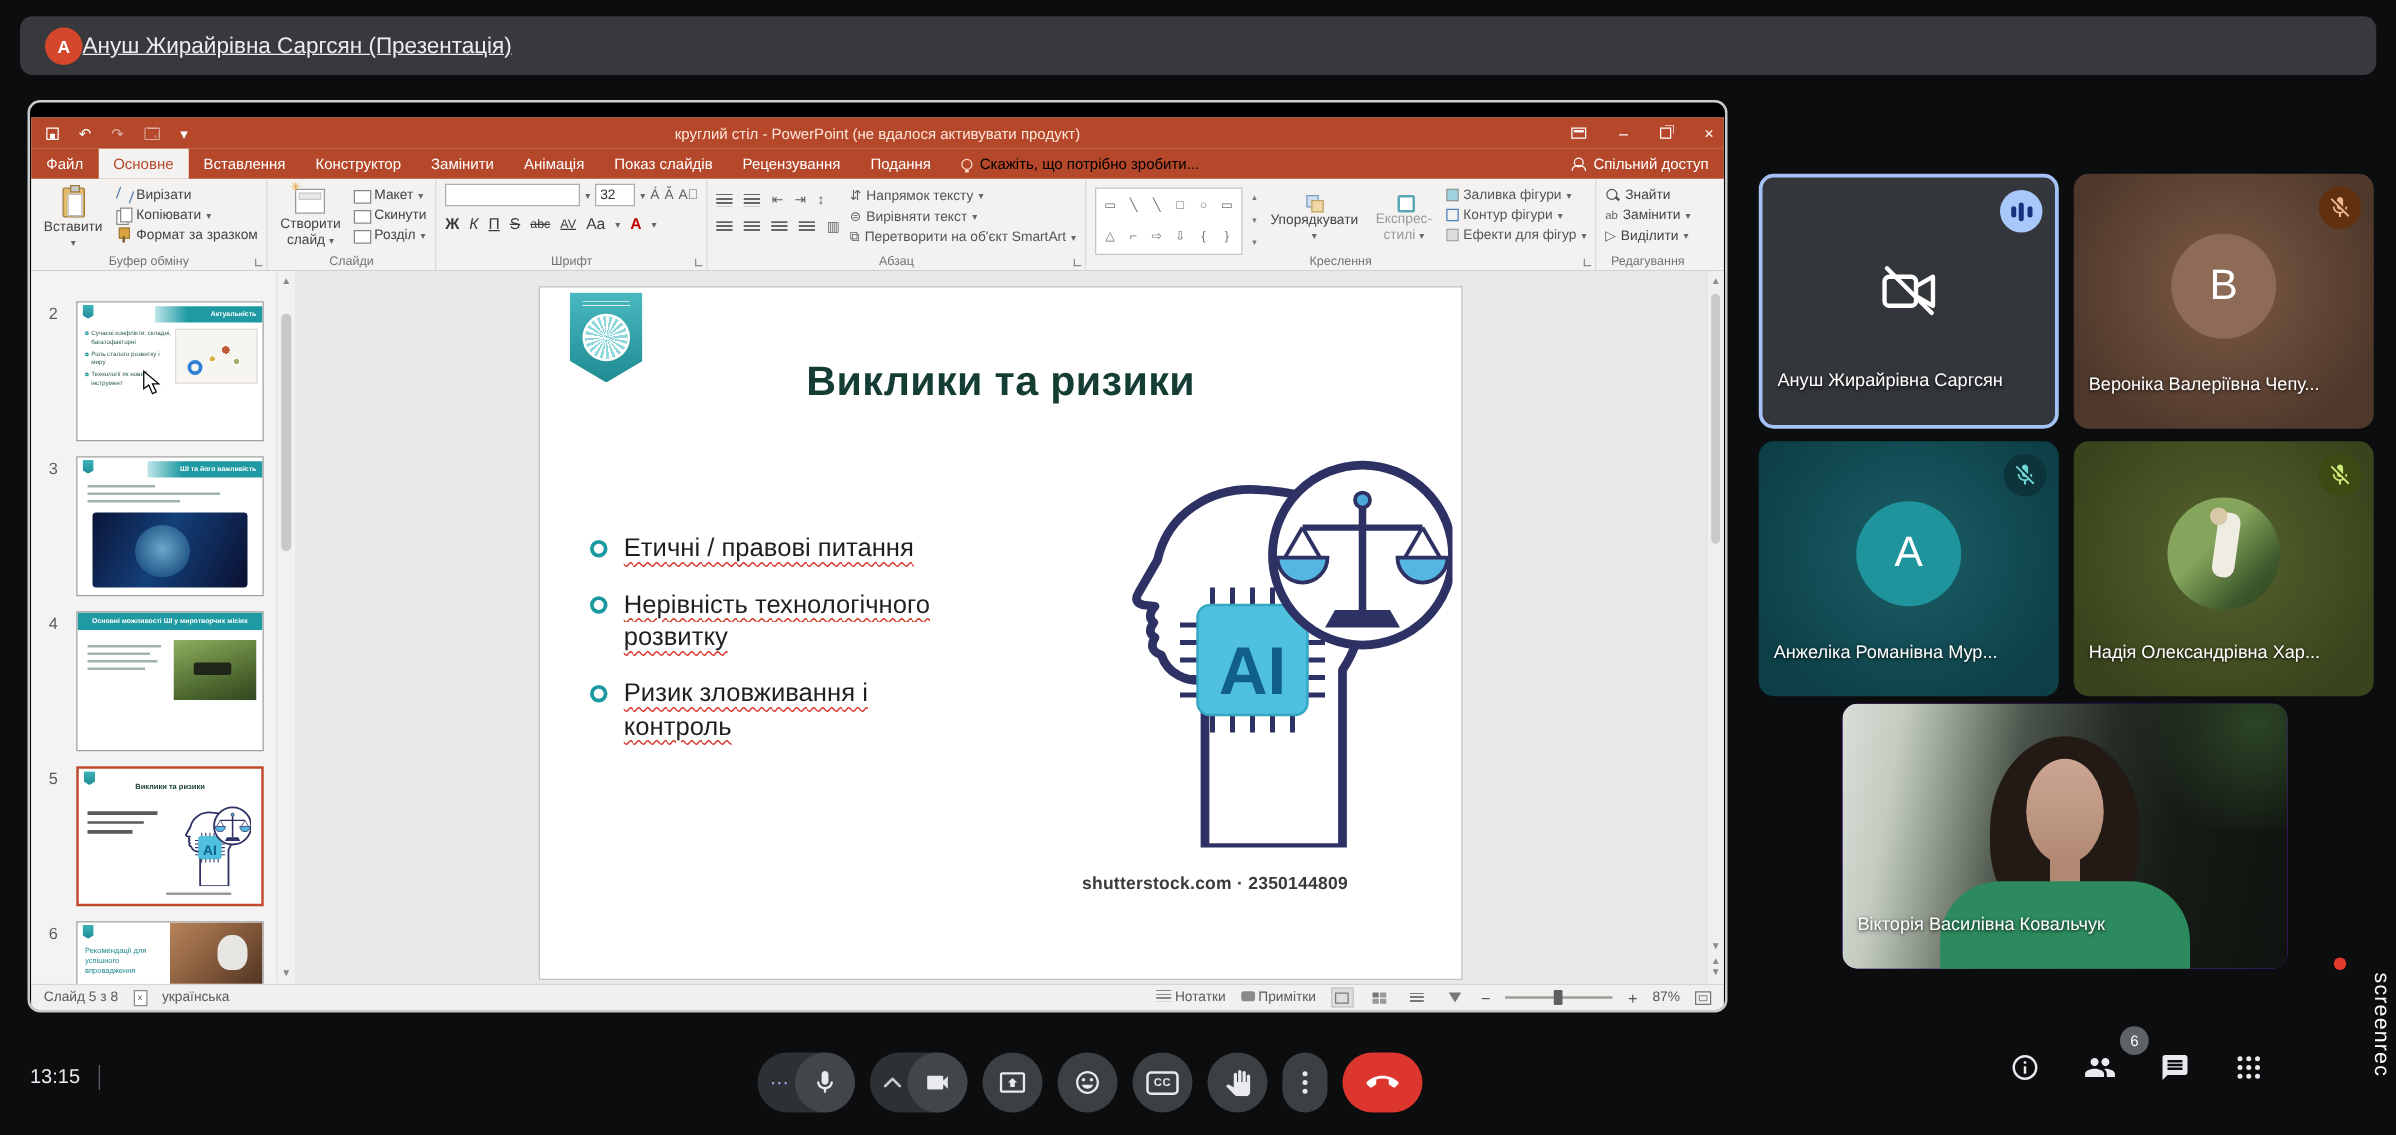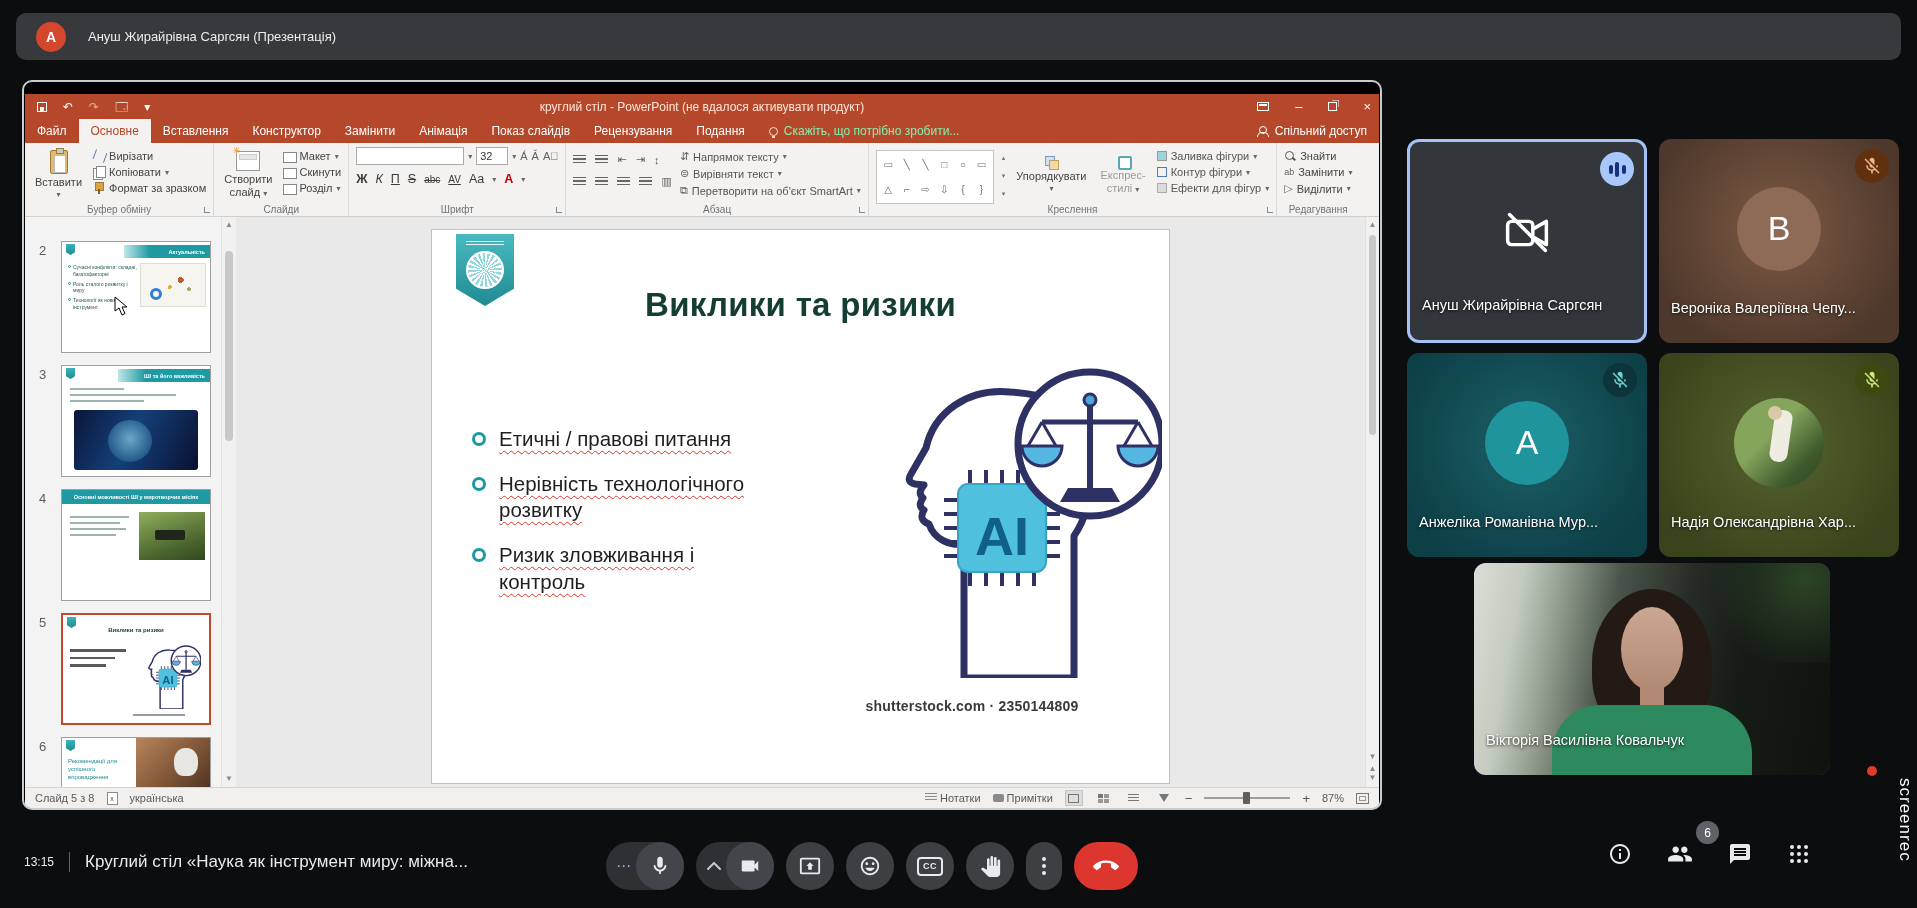--- a/index.html
+++ b/index.html
@@ -2,21 +2,21 @@
 <html><head>
 <meta charset="utf-8">
 <style>
   * { margin:0; padding:0; box-sizing:border-box; }
   html,body { width:1917px; height:908px; }
   body { position:relative; background:#0c0d0e; font-family:"Liberation Sans","DejaVu Sans",sans-serif; overflow:hidden; }
 
   
   .banner{position:absolute;left:16px;top:13px;width:1885px;height:47px;background:#37393c;border-radius:10px;display:flex;align-items:center;padding-left:20px;}
   .banner .avatar{width:30px;height:30px;border-radius:50%;background:#d5472c;color:#fff;font-size:14px;font-weight:bold;display:flex;align-items:center;justify-content:center;}
-  .banner-title{margin-left:22px;color:#ecedee;font-size:13px;}
+  .banner-title{color:#ecedee;font-size:18px;text-decoration:underline;}
 
   
   .share{position:absolute;left:22px;top:80px;width:1360px;height:730px;background:#000;border:2px solid #c9cccf;border-radius:10px;overflow:hidden;}
   .ppt{position:absolute;left:1px;right:1px;top:12px;bottom:0;display:flex;flex-direction:column;background:#f3f2f1;}
 
   
   .ttl{height:25px;background:#b5472a;position:relative;display:flex;align-items:center;color:#fff;flex:none;}
   .qat{display:flex;gap:16px;margin-left:12px;font-size:12px;align-items:center;color:#fff;}
   .qat .qi{font-size:12px;line-height:1;}
   .ic-save{width:10px;height:10px;border:1.3px solid #fff;position:relative;}
@@ -26,21 +26,21 @@
   .winbtns{position:absolute;right:8px;top:0;height:25px;display:flex;align-items:center;gap:26px;color:#fff;}
   .wb{font-size:13px;line-height:1;}
   .ic-ribopt{width:12px;height:9px;border:1.2px solid #fff;position:relative;}
   .ic-ribopt::after{content:"";position:absolute;left:1px;top:1px;right:1px;height:2px;background:#fff;}
   .ic-restore{width:9px;height:9px;border:1.3px solid #fff;box-shadow:2px -2px 0 -0.5px #b5472a,3px -3px 0 -1px #fff;}
 
   
   .tabs{height:24px;background:#b5472a;display:flex;align-items:stretch;color:#fff;font-size:12px;position:relative;flex:none;}
   .tab{padding:0 12px;display:flex;align-items:center;}
   .tab.active{background:#f3f2f1;color:#b5472a;}
-  .tellme{display:flex;align-items:center;gap:6px;margin-left:12px;color:#86efac;}
+  .tellme{display:flex;align-items:center;gap:6px;margin-left:12px;color:#000000;}
   .bulb{width:9px;height:9px;border:1.3px solid #ffd9cb;border-radius:50%;position:relative;}
   .bulb::after{content:"";position:absolute;left:2px;bottom:-3px;width:3px;height:2px;background:#ffd9cb;}
   .sharebtn{position:absolute;right:12px;top:0;height:24px;display:flex;align-items:center;gap:6px;color:#fff;font-size:12px;}
   .ic-person{width:12px;height:11px;position:relative;}
   .ic-person::before{content:"";position:absolute;left:2px;top:0;width:6px;height:6px;border:1.2px solid #fff;border-radius:50%;}
   .ic-person::after{content:"";position:absolute;left:0;bottom:0;width:10px;height:4px;border:1.2px solid #fff;border-bottom:none;border-radius:5px 5px 0 0;}
 
   
   .ribbon{height:74px;background:#f3f2f1;border-bottom:1px solid #d2d0ce;display:flex;font-size:11px;color:#444;flex:none;}
   .rg{position:relative;border-right:1px solid #dbd9d7;padding:4px 7px 14px;display:flex;gap:8px;}
@@ -183,21 +183,21 @@
   
   .scene{position:absolute;inset:0;background:linear-gradient(100deg,#d9dfd7 0%,#c3cbc0 13%,#8f9a8c 24%,#4a544a 38%,#262d26 56%,#161b16 72%,#0f130f 100%);}
   .scene .blob{position:absolute;right:-20px;top:-20px;width:150px;height:120px;background:radial-gradient(circle at 70% 30%,#2c4526,transparent 70%);}
   .scene .hair{position:absolute;left:50%;top:26px;transform:translateX(-50%);width:120px;height:150px;border-radius:50% 50% 42% 42%;background:#241a15;}
   .scene .face{position:absolute;left:50%;top:44px;transform:translateX(-50%);width:62px;height:84px;border-radius:50%;background:linear-gradient(#cba693,#b28a73);}
   .scene .neck{position:absolute;left:50%;top:122px;transform:translateX(-50%);width:24px;height:26px;background:#b28a73;}
   .scene .shirt{position:absolute;left:50%;top:142px;transform:translateX(-50%);width:200px;height:80px;border-radius:48px 48px 0 0;background:#2d8a5e;}
 
   
   .bb-left{position:absolute;left:24px;top:852px;display:flex;align-items:center;color:#e8eaed;}
-  .bb-time{font-size:12px;}
+  .bb-time{font-size:16px;}
   .bb-sep{width:1px;height:20px;background:#5f6368;margin:0 15px;}
   .bb-title{font-size:17px;max-width:480px;white-space:nowrap;overflow:hidden;}
   .controls{position:absolute;left:606px;top:842px;height:48px;display:flex;align-items:center;gap:12px;}
   .pillsplit{width:78px;height:48px;border-radius:24px;background:#2e3134;position:relative;}
   .pillsplit .left{position:absolute;left:0;top:0;width:36px;height:48px;display:flex;align-items:center;justify-content:center;color:#9ab0e8;font-size:15px;letter-spacing:1px;}
   .pillsplit .left.chev{color:#c6cacd;}
   .pillsplit .circ{position:absolute;right:0;top:0;width:48px;height:48px;border-radius:50%;background:#42464a;display:flex;align-items:center;justify-content:center;}
   .cbtn{width:48px;height:48px;border-radius:50%;background:#3c4043;display:flex;align-items:center;justify-content:center;}
   .cbtn.narrow{width:36px;border-radius:18px;}
   .ccbox{width:26px;height:19px;border:2px solid #e8eaed;border-radius:4px;color:#e8eaed;font-size:9px;font-weight:bold;display:flex;align-items:center;justify-content:center;letter-spacing:.5px;}
@@ -669,21 +669,20 @@
     <div class="face"></div>
     <div class="neck"></div>
     <div class="shirt"></div>
   </div>
   <div class="pname">Вікторія Василівна Ковальчук</div>
 </div>
 
 <div class="bb-left">
   <span class="bb-time">13:15</span>
   <span class="bb-sep"></span>
-  <span class="bb-title">Круглий стіл «Наука як інструмент миру: міжна...</span>
 </div>
 
 <div class="controls">
   <div class="pillsplit">
     <span class="left">⋯</span>
     <span class="circ">
       <svg width="22" height="22" viewBox="0 0 24 24">
           <path fill="#e8eaed" d="M12 14c1.66 0 3-1.34 3-3V5c0-1.66-1.34-3-3-3S9 3.34 9 5v6c0 1.66 1.34 3 3 3zm5.91-3c-.49 0-.9.36-.98.85C16.52 14.2 14.47 16 12 16s-4.52-1.8-4.93-4.15c-.08-.49-.49-.85-.98-.85-.61 0-1.09.54-1 1.14.49 3 2.89 5.35 5.91 5.78V20c0 .55.45 1 1 1s1-.45 1-1v-2.08c3.02-.43 5.42-2.78 5.91-5.78.1-.6-.39-1.14-1-1.14z"></path>
         </svg>
     </span>

